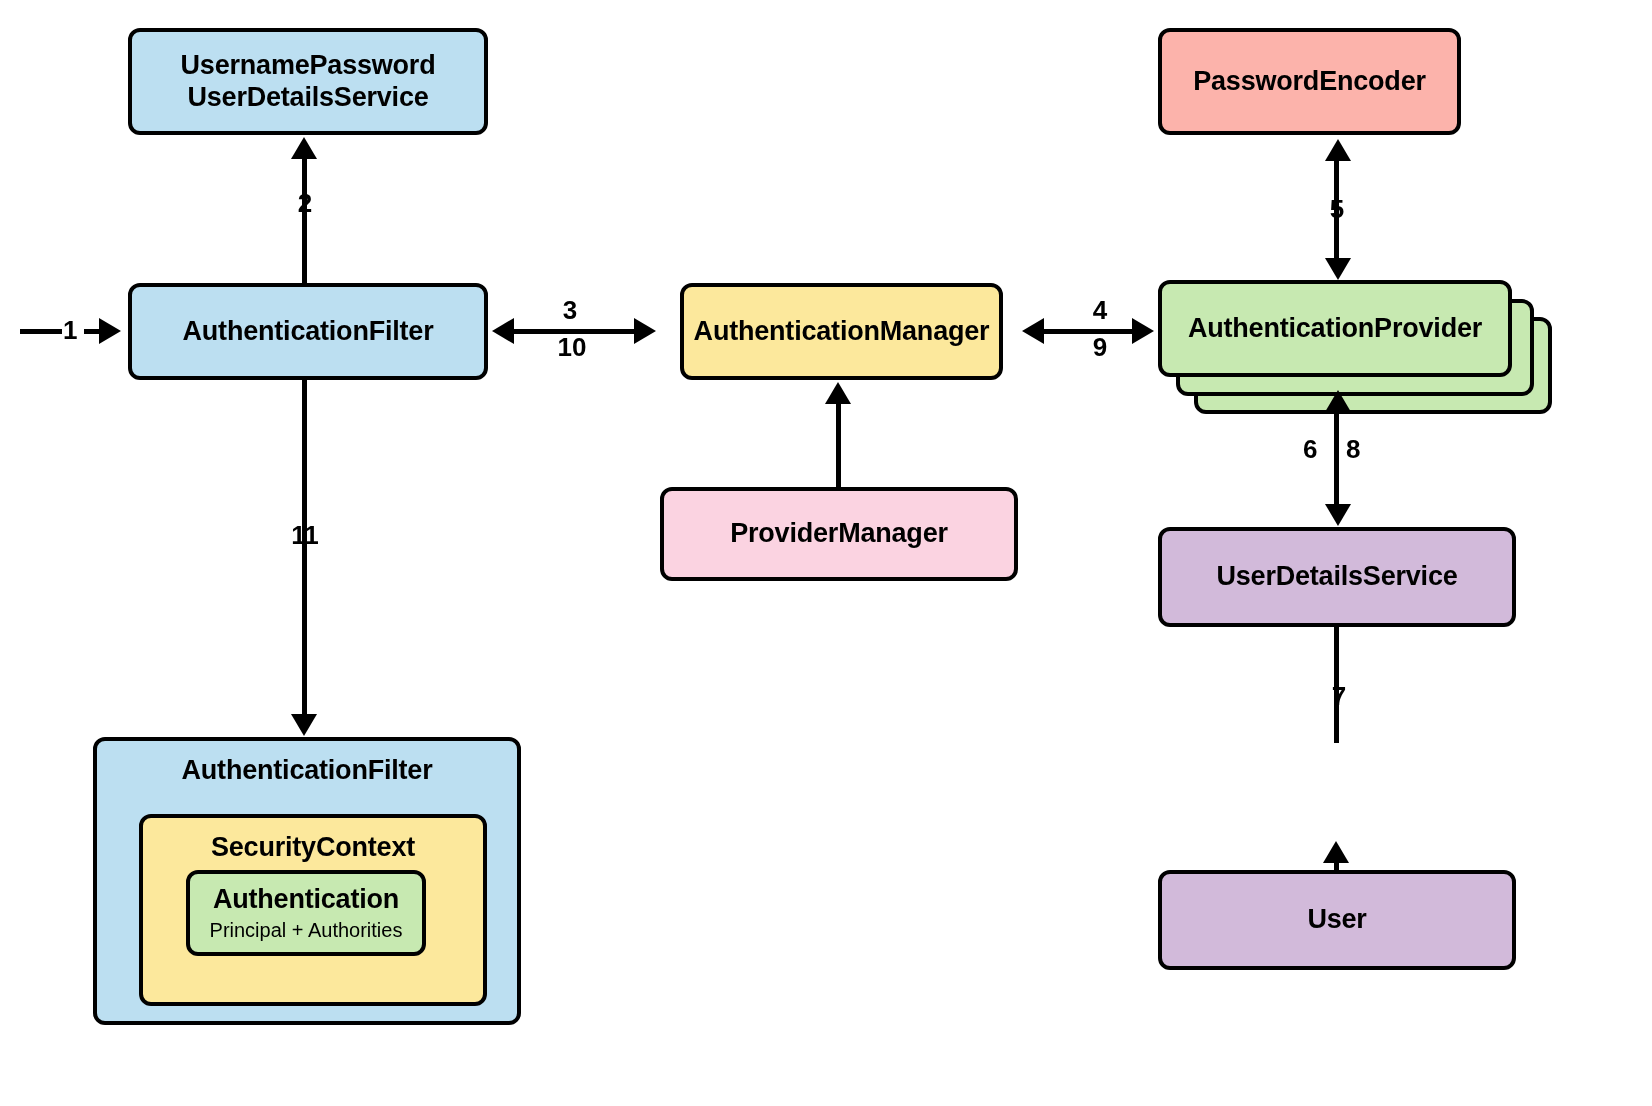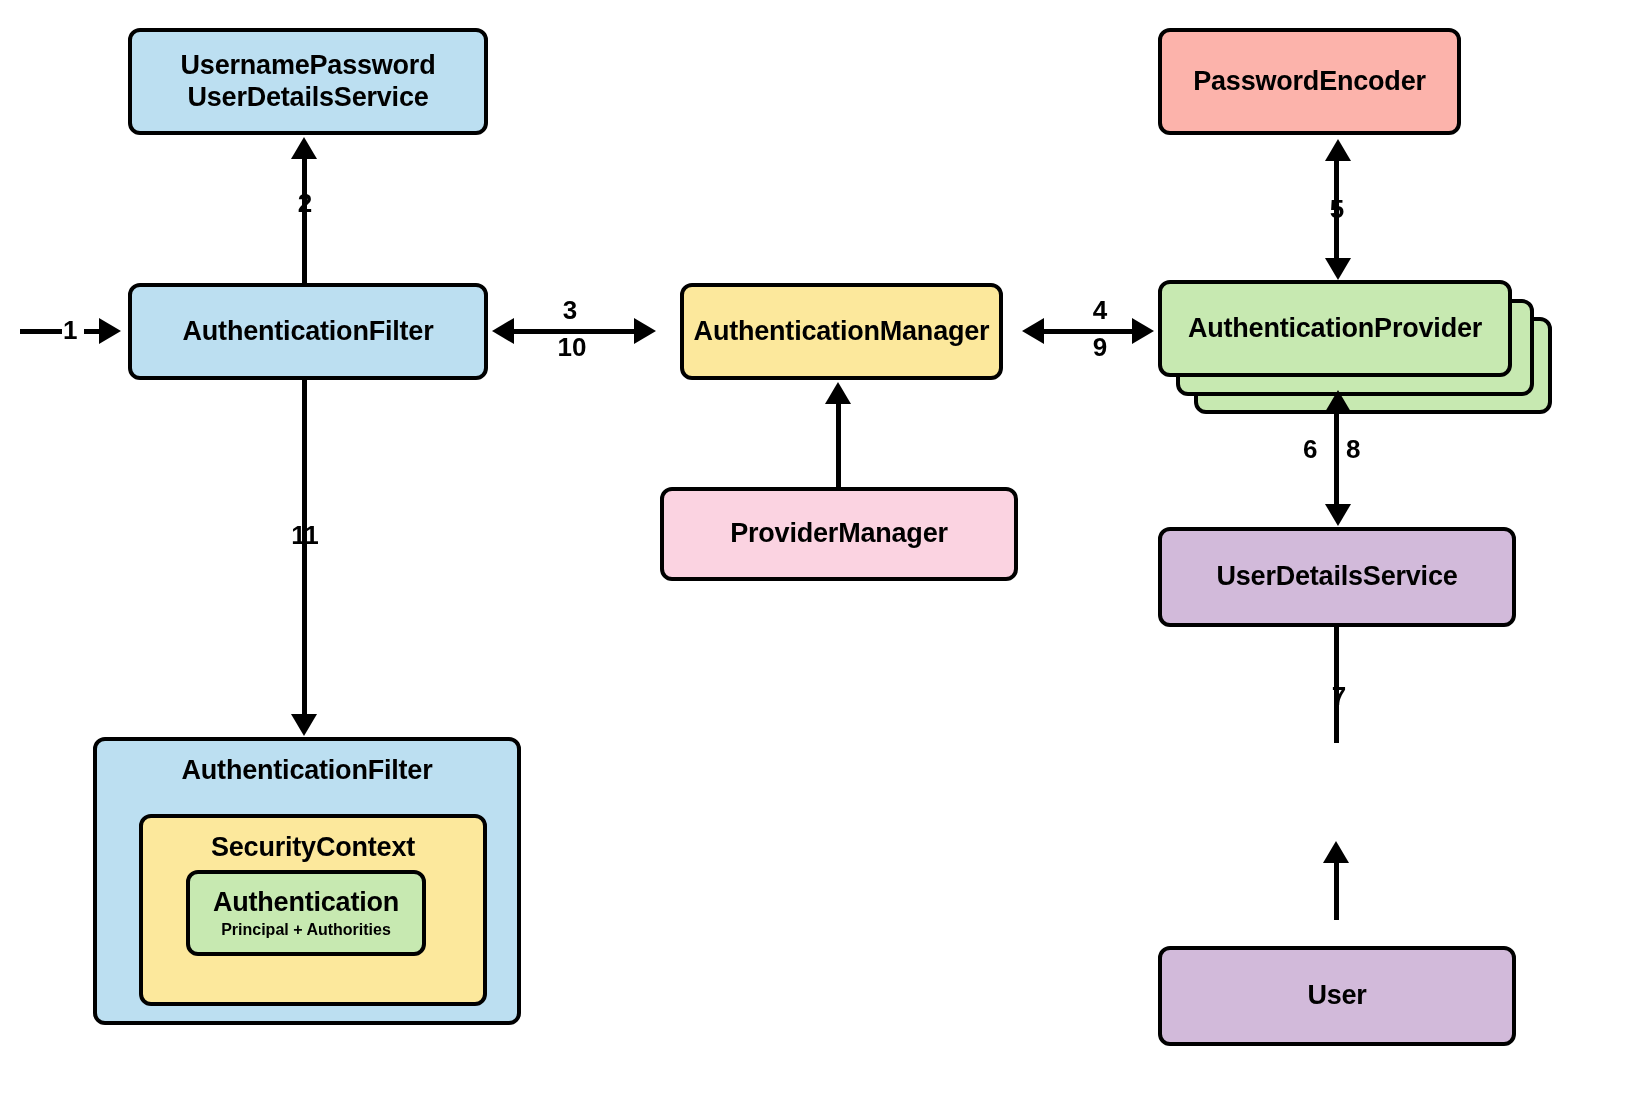--- a/index.html
+++ b/index.html
@@ -7,21 +7,21 @@
   body{width:1652px;height:1106px;overflow:hidden;
        font-family:"Liberation Sans","DejaVu Sans",sans-serif;}
   #canvas{position:relative;width:1652px;height:1106px;background:#fff;}
 
   
   .node{position:absolute;box-sizing:border-box;border:4px solid #000;
         border-radius:12px;display:flex;flex-direction:column;
         align-items:center;justify-content:center;text-align:center;
         color:#000;z-index:5;}
   .node .ttl{font-weight:bold;font-size:27px;line-height:1.16;letter-spacing:-.2px;}
-  .node .sub{font-weight:bold;font-size:16px;line-height:1.2;margin-top:2px;}
+  .node .sub{font-weight:normal;font-size:20px;line-height:1.2;margin-top:2px;}
 
   .fill-blue   {background:#bcdff1;}
   .fill-yellow {background:#fce89c;}
   .fill-green  {background:#c7e9b1;}
   .fill-salmon {background:#fcb3ab;}
   .fill-pink   {background:#fbd3e1;}
   .fill-purple {background:#d2bada;}
 
   
   .node.top-label{justify-content:flex-start;padding-top:14px;}
@@ -135,17 +135,17 @@
     <div class="ttl">UserDetailsService</div>
   </div>
 
   <div class="ln v" style="left:1334px;top:627px;height:116px;"></div>
   <div class="lbl ctr" style="left:1339px;top:683px;">7</div>
 
 
   <div class="ln v" style="left:1334px;top:862px;height:58px;"></div>
   <div class="arrow up" style="left:1323px;top:841px;"></div>
 
-  <div class="node fill-purple" style="left:1158px;top:946px;width:358px;height:100px;">
+  <div class="node fill-purple" style="left:1158px;top:870px;width:358px;height:100px;">
     <div class="ttl">User</div>
   </div>
 
 </div>
 
 </body></html>

